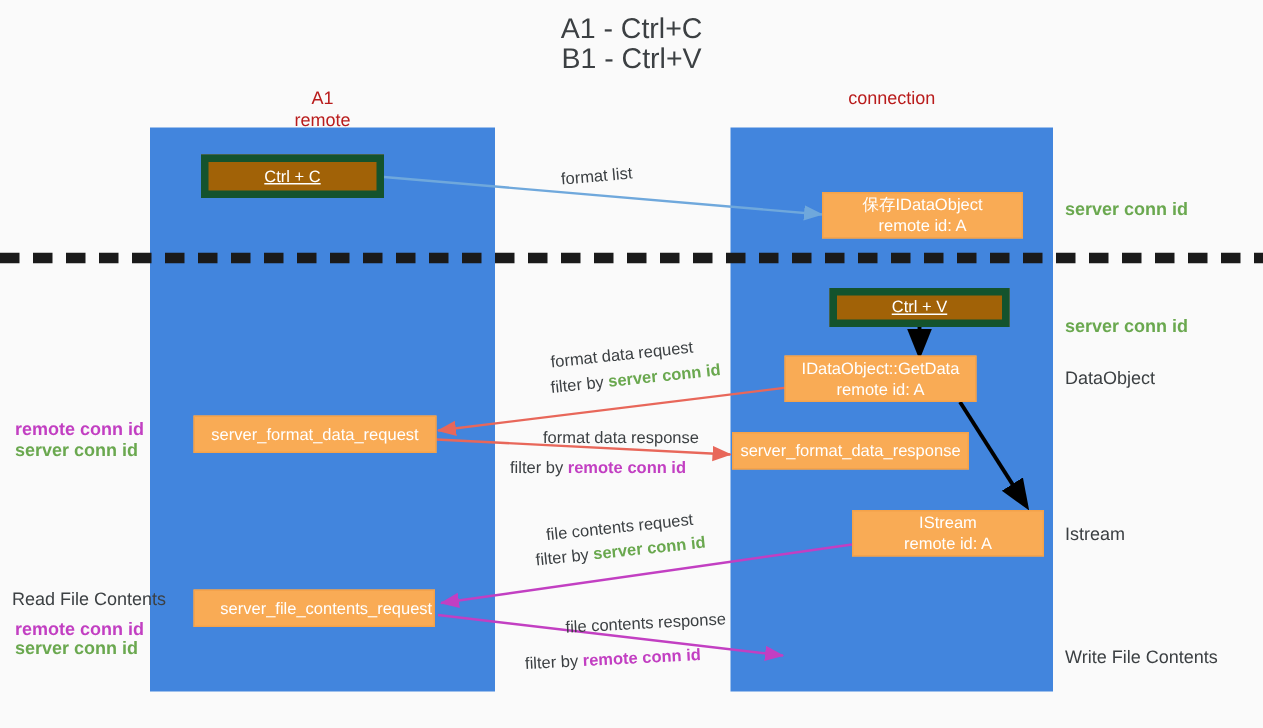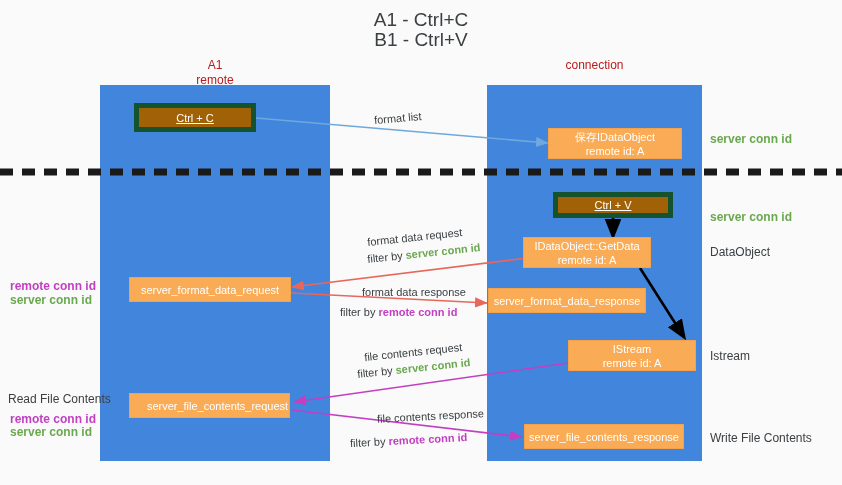--- a/index.html
+++ b/index.html
@@ -149,23 +149,20 @@
   </div>
 
   <div class="abs box orange" style="left:488px; top:288px; width:158px; height:25px;">
     <span>server_format_data_response</span>
   </div>
 
   <div class="abs box orange" style="left:129px; top:393px; width:161px; height:25px;padding-left:20px;">
     <span>server_file_contents_request</span>
   </div>
 
-  <div class="abs box orange" style="left:524px; top:424px; width:160px; height:25px;">
-    <span>server_file_contents_response</span>
-  </div>
 
   <div class="abs side-label green-txt" style="left:710px; top:131px;">server conn id</div>
 
   <div class="abs side-label green-txt" style="left:710px; top:209px;">server conn id</div>
 
   <div class="abs side-label" style="left:710px; top:244px;">DataObject</div>
 
   <div class="abs side-label" style="left:710px; top:348px;">Istream</div>
 
   <div class="abs side-label" style="left:710px; top:430px;">Write File Contents</div>

